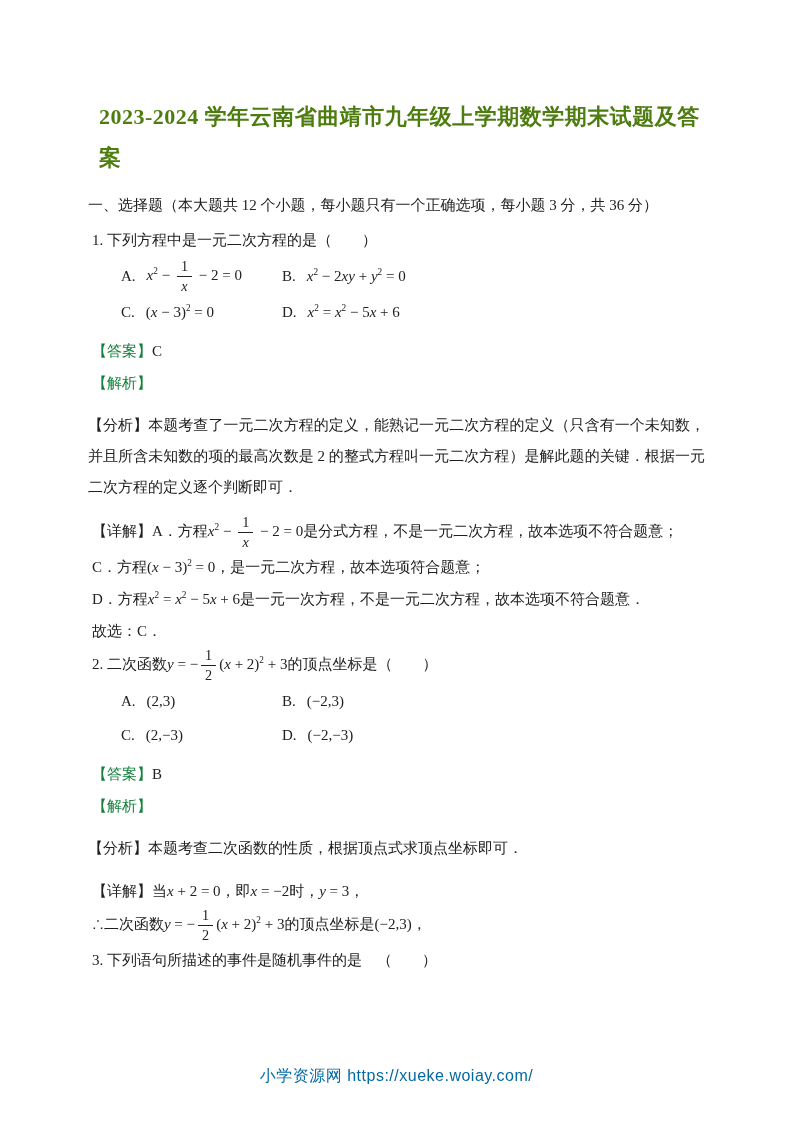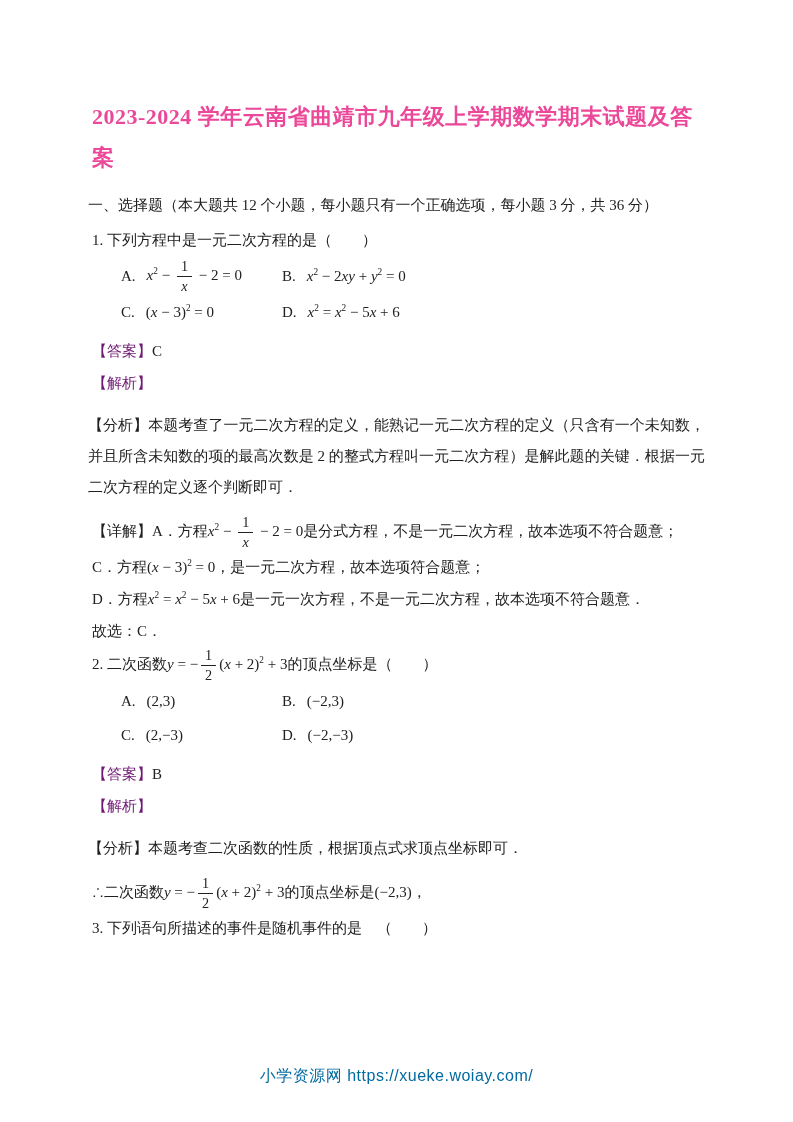--- a/index.html
+++ b/index.html
@@ -3,27 +3,27 @@
 <meta charset="utf-8">
 <style>
   html,body{margin:0;padding:0;background:#ffffff;}
   .page{
     width:793px;height:1122px;position:relative;background:#ffffff;
     box-sizing:border-box;padding:96px 88px 0 88px;overflow:hidden;
     font-family:"Liberation Serif","DejaVu Serif",serif;
     color:#212121;font-size:15px;
   }
   h1.doc-title{
-    font-size:22px;line-height:41px;font-weight:700;margin:0 0 12px 4px;
-    color:#ec4899;letter-spacing:0.5px;
+    font-size:22px;line-height:41px;font-weight:700;margin:0 0 12px 11px;
+    color:#4d7c0f;letter-spacing:0.5px;
   }
   .line{line-height:30px;margin:2px 4px;}
   .para{line-height:31px;margin:12px 0;text-align:justify;font-family:Liberation Serif, serif;}
   .sec-heading{line-height:31px;margin:0 0 4px 0;}
-  .blue{color:#701a75;}
+  .blue{color:#15803d;}
   .opts{
     display:grid;grid-template-columns:161px auto;
     row-gap:4px;column-gap:0;padding-left:33px;margin:4px 0 8px 0;
   }
   .opt{display:flex;align-items:center;gap:11px;min-height:30px;}
   .opt-label{flex:0 0 auto;}
   .math i{font-style:italic;font-family:"Liberation Serif","DejaVu Serif",serif;}
   .math sup{font-size:0.62em;line-height:0;}
   .frac{
     display:inline-flex;flex-direction:column;align-items:center;
@@ -112,20 +112,21 @@
   </div>
 
   <div class="line">
     <span class="blue">【答案】</span><span>B</span>
   </div>
   <div class="line">
     <span class="blue">【解析】</span>
   </div>
   <div class="para">【分析】本题考查二次函数的性质，根据顶点式求顶点坐标即可．</div>
 
+  <div class="line">【详解】当<span class="math"><i>x</i> + 2 = 0</span>，即<span class="math"><i>x</i> = −2</span>时，<span class="math"><i>y</i> = 3</span>，</div>
   <div class="line">∴二次函数<span class="math"><i>y</i> = −<span class="frac">
           <span class="fnum">1</span>
           <span class="fden">2</span>
         </span>(<i>x</i> + 2)<sup>2</sup> + 3</span>的顶点坐标是<span class="math">(−2,3)</span>，</div>
 
   <div class="line">3. 下列语句所描述的事件是随机事件的是　（　　）</div>
 
   <div class="footer">
     <span>小学资源网 https://xueke.woiay.com/</span>
   </div>

